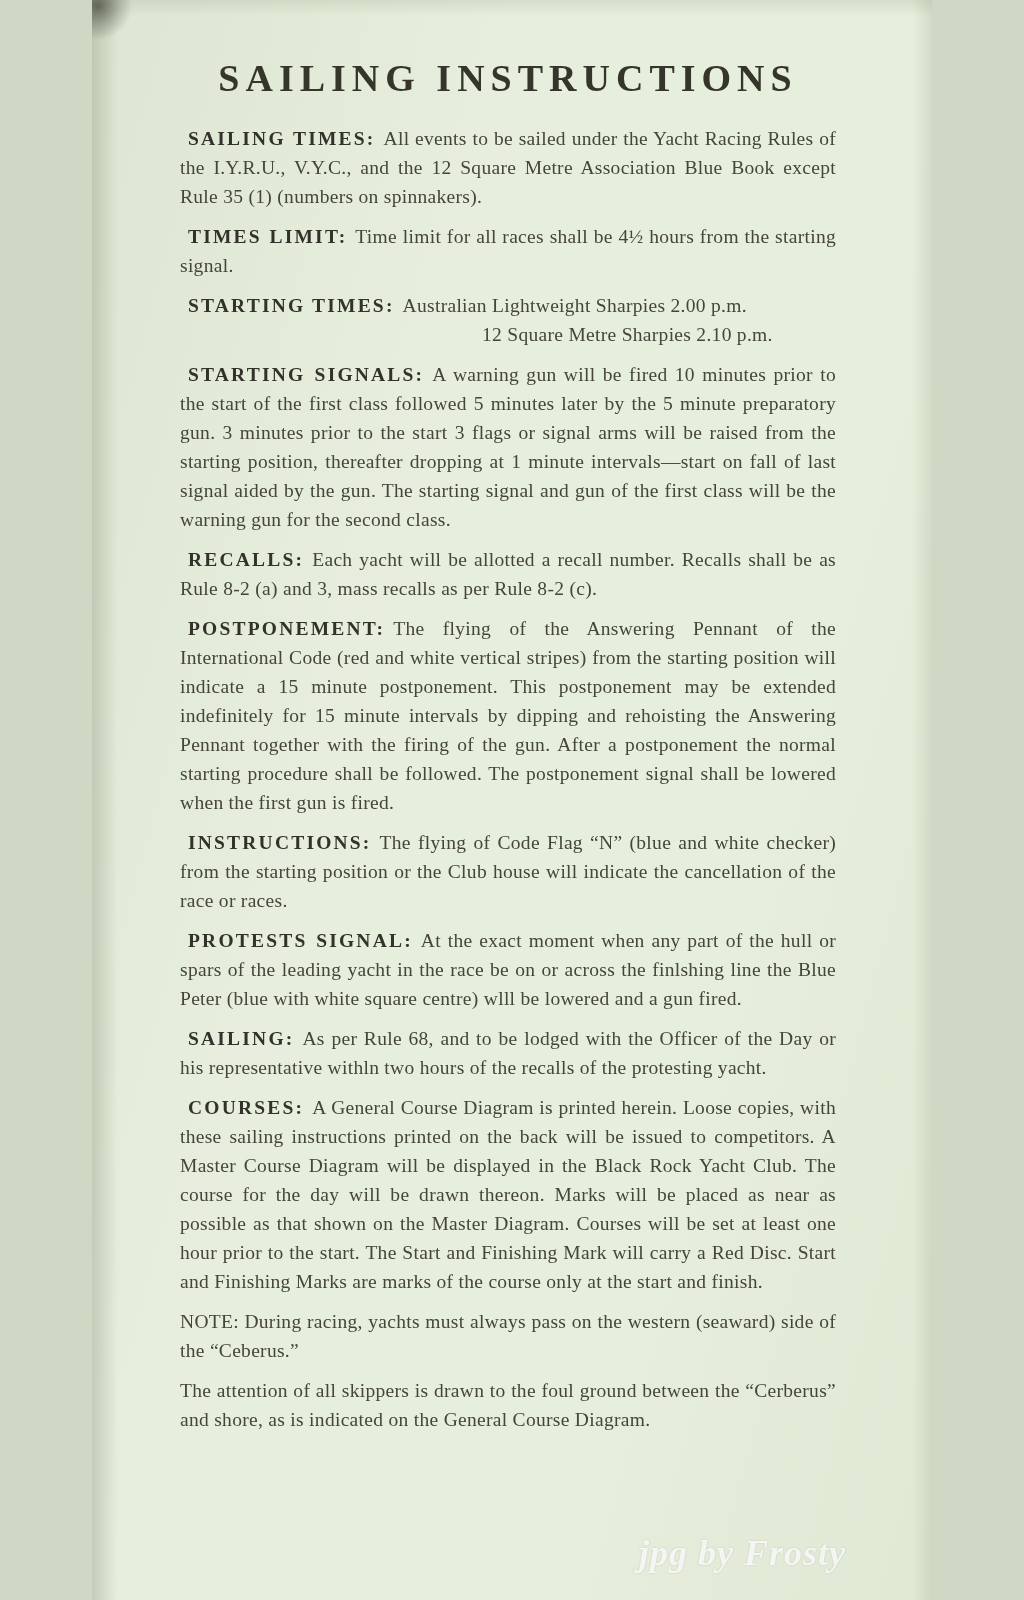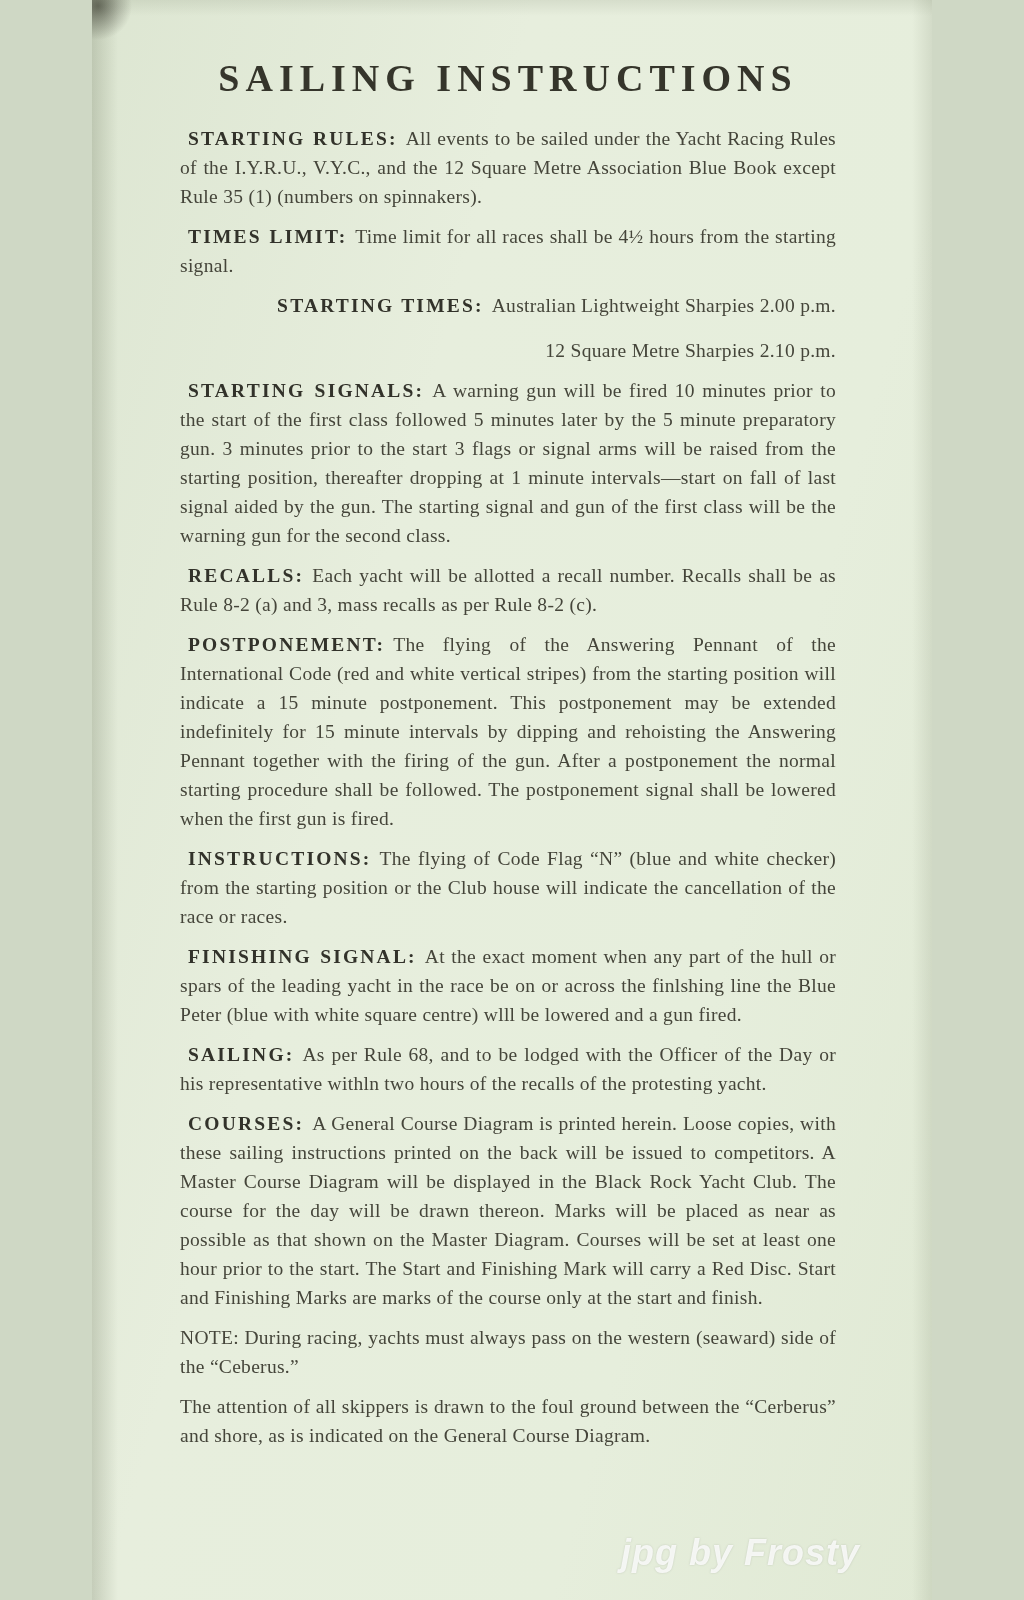--- a/index.html
+++ b/index.html
@@ -46,58 +46,57 @@
   .h {
     font-weight: 700;
     letter-spacing: 2.2px;
     color: #32322a;
     padding-right: 8px;
   }
   .times-line2 {
     display: inline-block;
     margin-left: 302px;
     text-indent: 0;
-    margin-top: 16px;
   }
-  .para.times { text-align: right; }
+  .para.times { text-align: left; }
   .watermark {
     position: absolute;
-    right: 72px;
+    right: 86px;
     bottom: 26px;
-    font-family: Liberation Sans, sans-serif;
+    font-family: Liberation Serif, serif;
     font-style: italic;
     font-weight: 700;
     font-size: 36px;
     letter-spacing: 1px;
     color: rgba(255,255,255,0.82);
     text-shadow: 0 0 2px rgba(130,135,125,0.35);
   }
 </style>
 </head>
 <body>
 
 <div class="page">
 
   <h1 class="doc-title">SAILING INSTRUCTIONS</h1>
 
-  <p class="para"><span class="h">STARTING RULES:</span><span>All events to be sailed under the Yacht Racing Rules of the I.Y.R.U., V.Y.C., and the 12 Square Metre Association Blue Book except Rule 35 (1) (numbers on spinnakers).</span></p>
+  <p class="para"><span class="h">SAILING TIMES:</span><span>All events to be sailed under the Yacht Racing Rules of the I.Y.R.U., V.Y.C., and the 12 Square Metre Association Blue Book except Rule 35 (1) (numbers on spinnakers).</span></p>
 
   <p class="para"><span class="h">TIMES LIMIT:</span><span>Time limit for all races shall be 4½ hours from the starting signal.</span></p>
 
   <p class="para times"><span class="h">STARTING TIMES:</span><span>Australian Lightweight Sharpies 2.00 p.m.</span><br><span class="times-line2">12 Square Metre Sharpies 2.10 p.m.</span></p>
 
   <p class="para"><span class="h">STARTING SIGNALS:</span><span>A warning gun will be fired 10 minutes prior to the start of the first class followed 5 minutes later by the 5 minute preparatory gun. 3 minutes prior to the start 3 flags or signal arms will be raised from the starting position, thereafter dropping at 1 minute intervals—start on fall of last signal aided by the gun. The starting signal and gun of the first class will be the warning gun for the second class.</span></p>
 
   <p class="para"><span class="h">RECALLS:</span><span>Each yacht will be allotted a recall number. Recalls shall be as Rule 8-2 (a) and 3, mass recalls as per Rule 8-2 (c).</span></p>
 
   <p class="para"><span class="h">POSTPONEMENT:</span><span>The flying of the Answering Pennant of the International Code (red and white vertical stripes) from the starting position will indicate a 15 minute postponement. This postponement may be extended indefinitely for 15 minute intervals by dipping and rehoisting the Answering Pennant together with the firing of the gun. After a postponement the normal starting procedure shall be followed. The postponement signal shall be lowered when the first gun is fired.</span></p>
 
   <p class="para"><span class="h">INSTRUCTIONS:</span><span>The flying of Code Flag “N” (blue and white checker) from the starting position or the Club house will indicate the cancellation of the race or races.</span></p>
 
-  <p class="para"><span class="h">FINISHING SIGNAL:</span><span>At the exact moment when any part of the hull or spars of the leading yacht in the race be on or across the finlshing line the Blue Peter (blue with white square centre) wlll be lowered and a gun fired.</span></p>
+  <p class="para"><span class="h">PROTESTS SIGNAL:</span><span>At the exact moment when any part of the hull or spars of the leading yacht in the race be on or across the finlshing line the Blue Peter (blue with white square centre) wlll be lowered and a gun fired.</span></p>
 
   <p class="para"><span class="h">SAILING:</span><span>As per Rule 68, and to be lodged with the Officer of the Day or his representative withln two hours of the recalls of the protesting yacht.</span></p>
 
   <p class="para"><span class="h">COURSES:</span><span>A General Course Diagram is printed herein. Loose copies, with these sailing instructions printed on the back will be issued to competitors. A Master Course Diagram will be displayed in the Black Rock Yacht Club. The course for the day will be drawn thereon. Marks will be placed as near as possible as that shown on the Master Diagram. Courses will be set at least one hour prior to the start. The Start and Finishing Mark will carry a Red Disc. Start and Finishing Marks are marks of the course only at the start and finish.</span></p>
 
   <p class="para no-indent"><span>NOTE: During racing, yachts must always pass on the western (seaward) side of the “Ceberus.”</span></p>
 
   <p class="para no-indent"><span>The attention of all skippers is drawn to the foul ground between the “Cerberus” and shore, as is indicated on the General Course Diagram.</span></p>
 
   <div class="watermark">jpg by Frosty</div>

